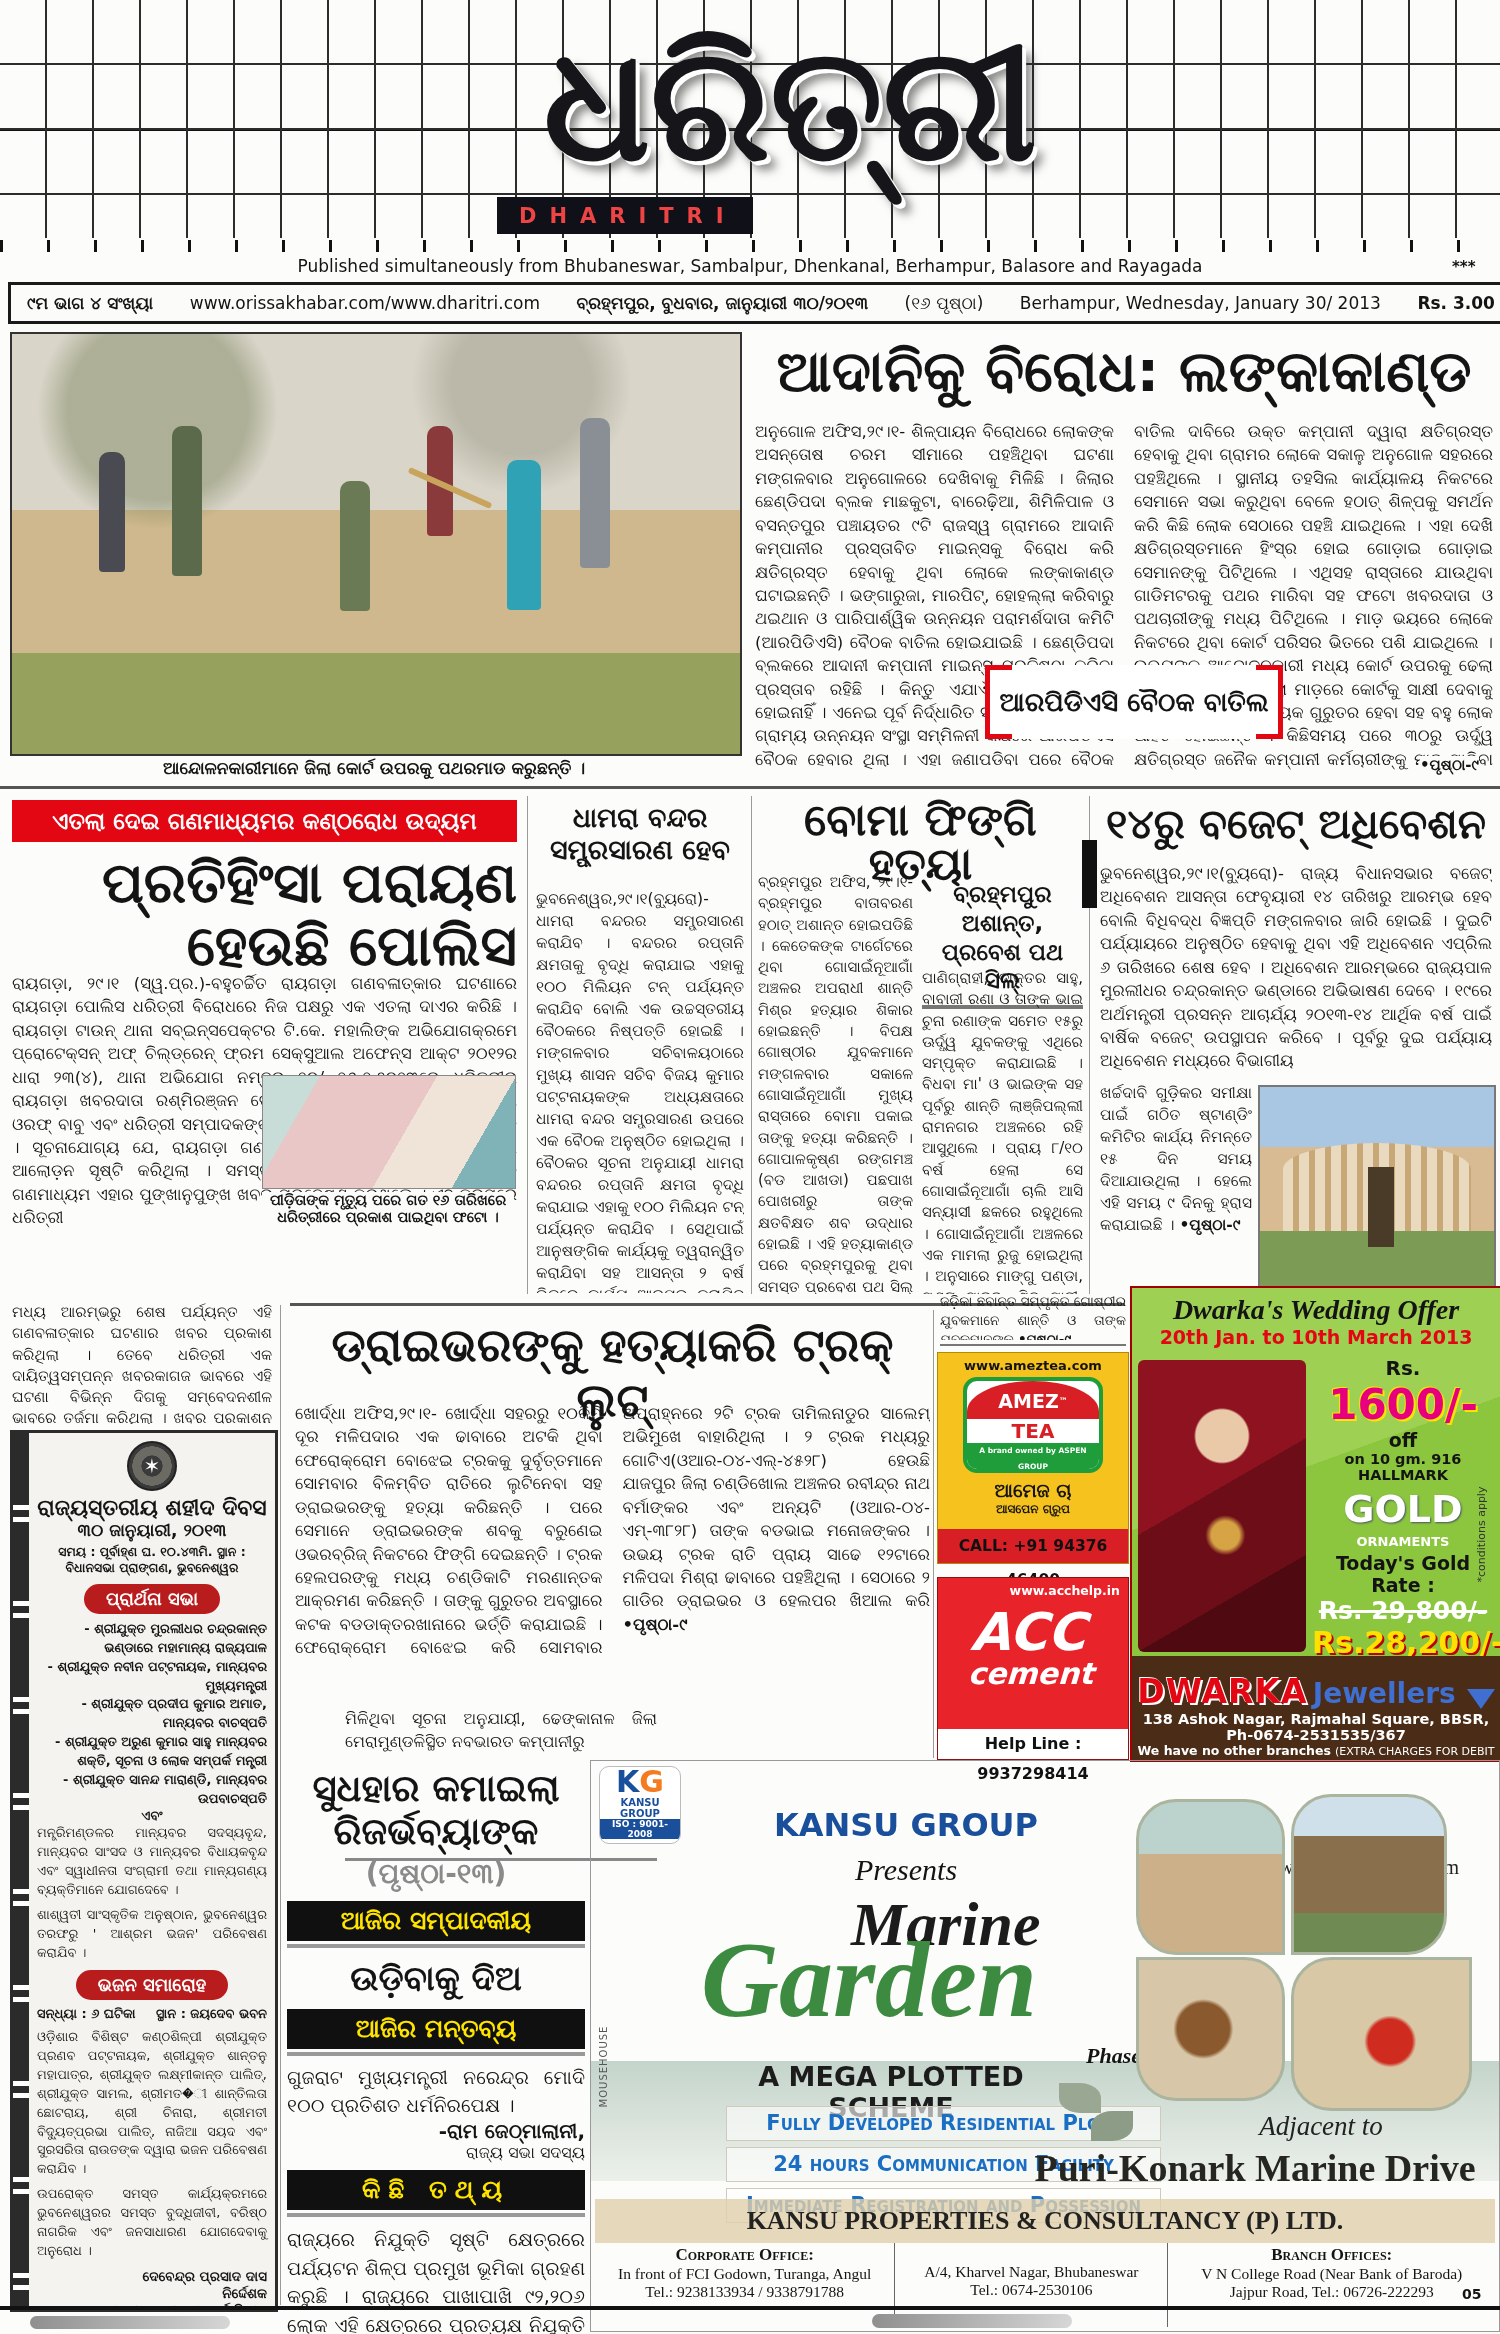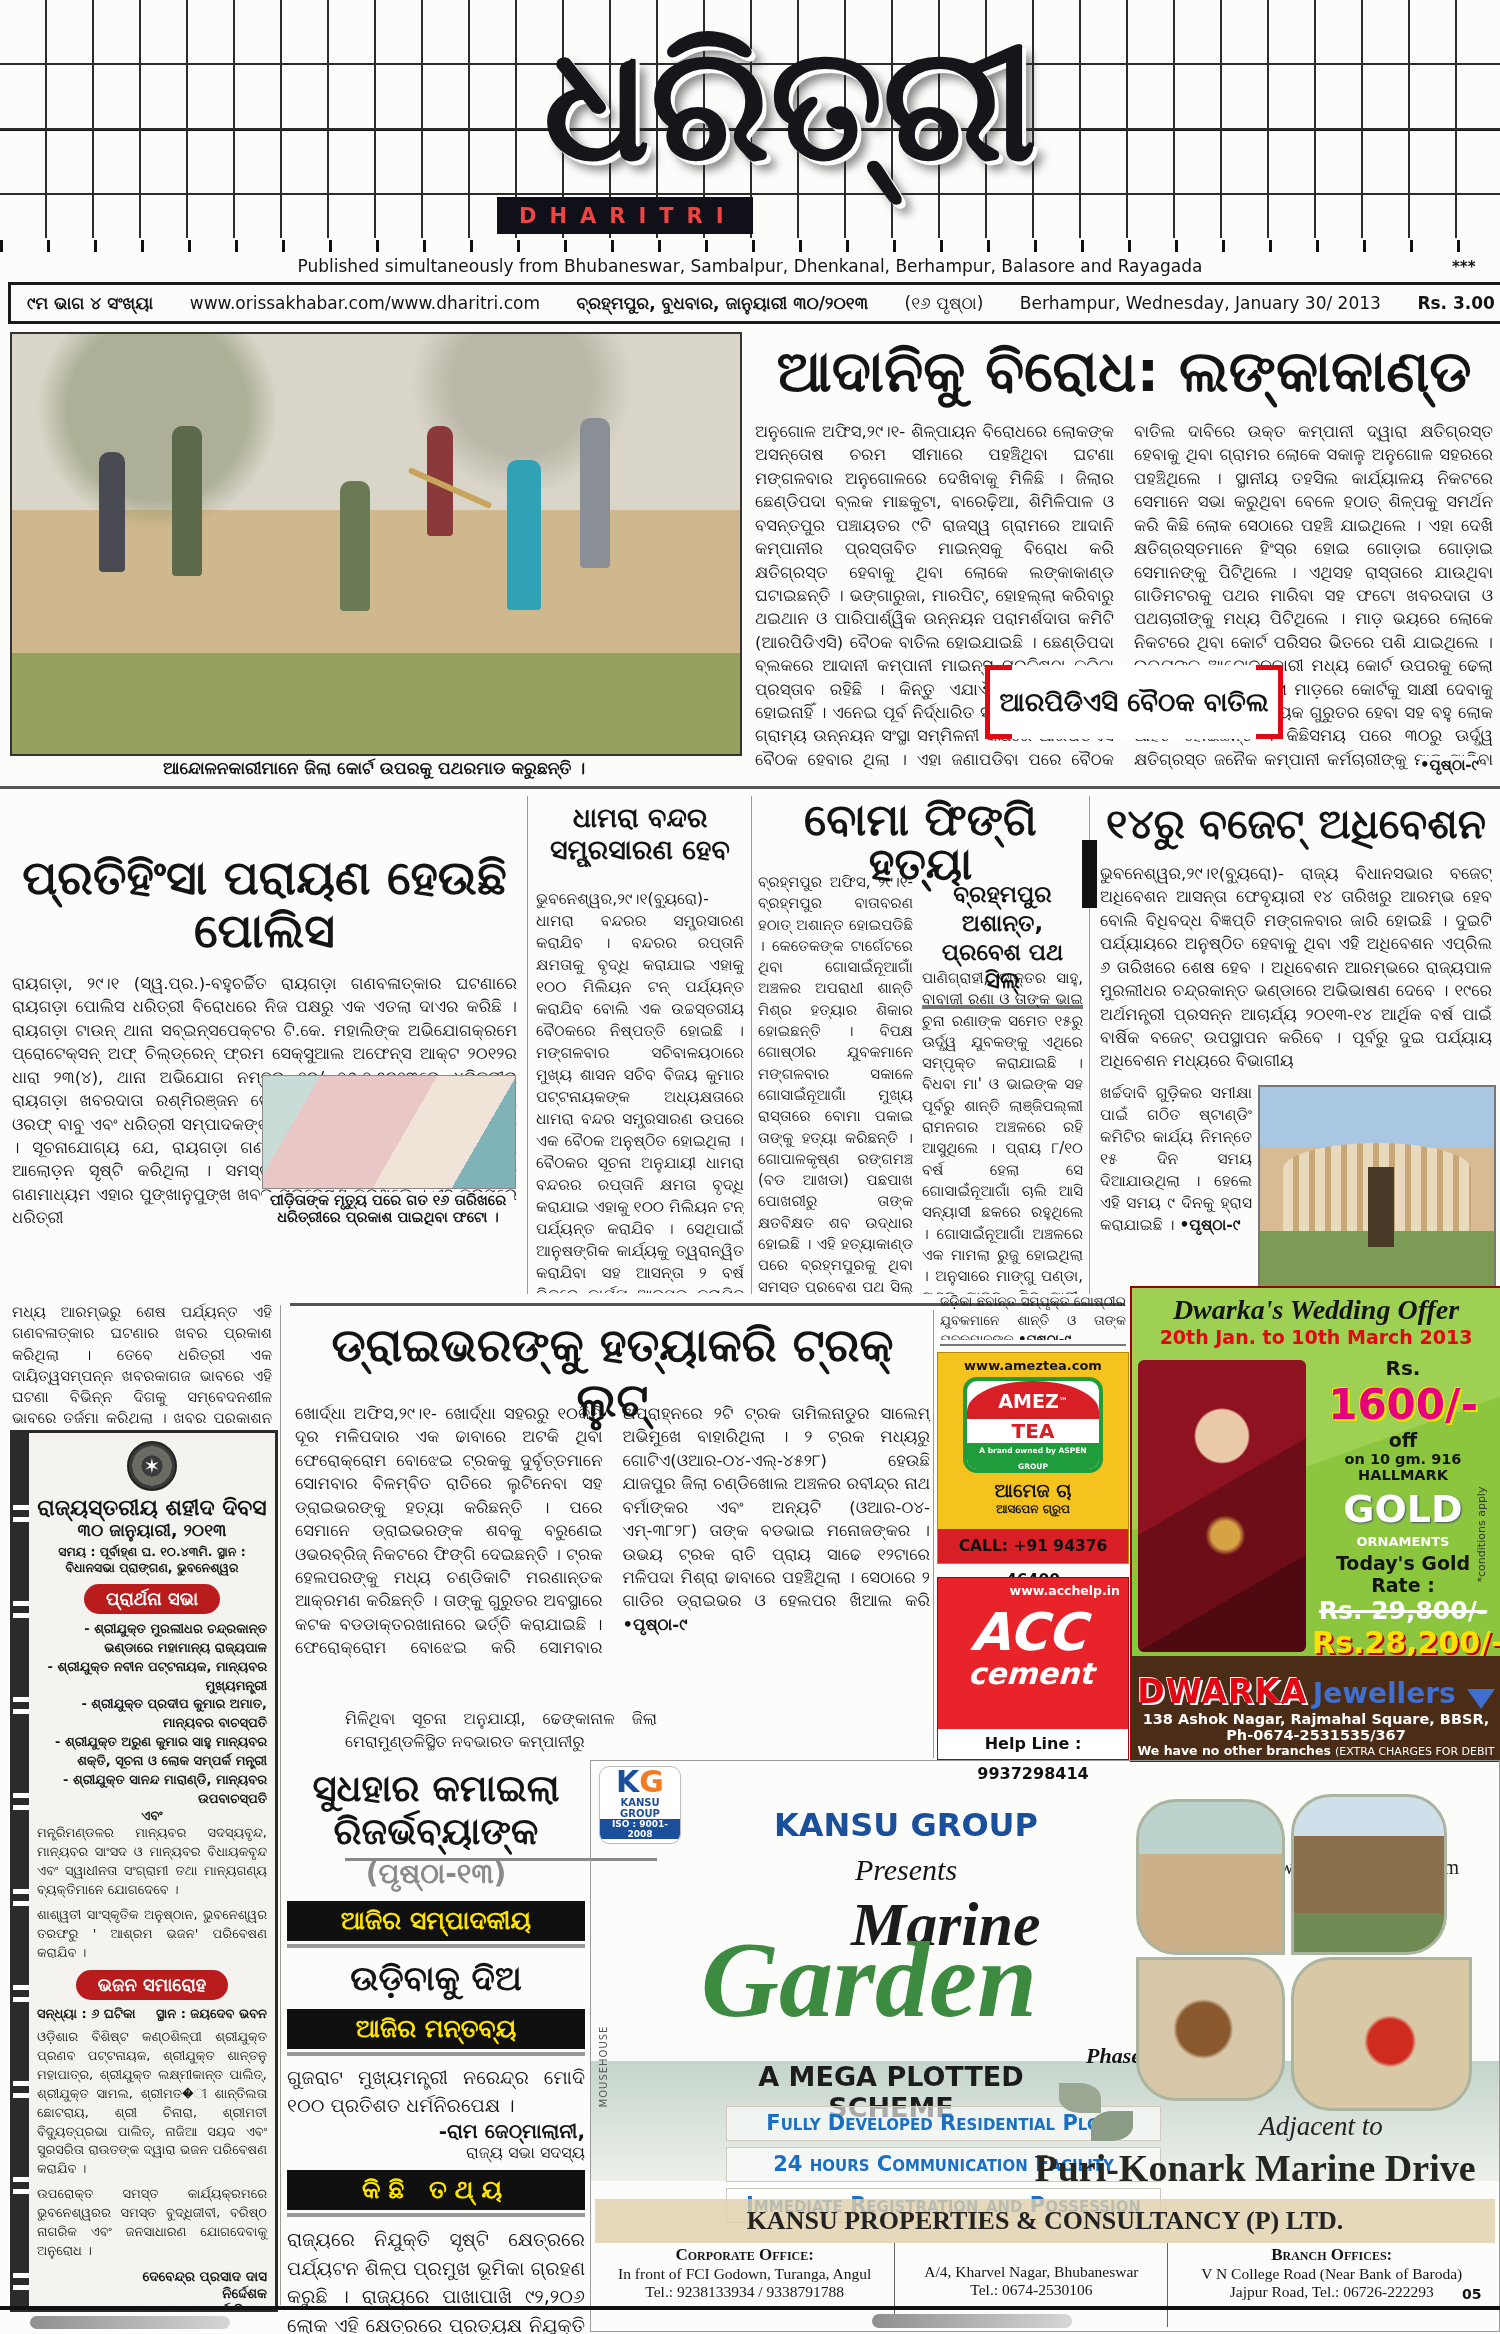--- a/index.html
+++ b/index.html
@@ -147,21 +147,22 @@
   </div>
   <div class="abs b page-ref" style="left:1420px;top:756px;font-size:15px;background:#fcfcfa;">•ପୃଷ୍ଠା-୯</div>
 
   <div class="abs rule" style="left:0;top:786px;width:1500px;height:3px;"></div>
 
   <div class="abs vrule" style="left:527px;top:796px;height:498px;"></div>
   <div class="abs vrule" style="left:751px;top:796px;height:498px;"></div>
   <div class="abs vrule" style="left:1089px;top:796px;height:498px;"></div>
   <div class="abs" style="left:1082px;top:840px;width:15px;height:68px;background:#111;"></div>
 
-  <div class="abs ctr b" style="left:12px;top:852px;width:505px;font-size:47px;line-height:1.12;">ପ୍ରତିହିଂସା ପରାୟଣ ହେଉଛି ପୋଲିସ</div>
+  <div class="abs kicker ctr" style="left:12px;top:800px;width:505px;height:42px;">ଏତଲା ଦେଇ ଗଣମାଧ୍ୟମର କଣ୍ଠରୋଧ ଉଦ୍ୟମ</div>
+  <div class="abs ctr b" style="left:12px;top:852px;width:505px;font-size:56px;line-height:1.12;text-align:right;">ପ୍ରତିହିଂସା ପରାୟଣ ହେଉଛି ପୋଲିସ</div>
   <div class="abs body-txt just" style="left:12px;top:972px;width:505px;height:322px;overflow:hidden;">
     <span>ରାୟଗଡ଼ା, ୨୯।୧ (ସ୍ୱ.ପ୍ର.)-ବହୁଚର୍ଚ୍ଚିତ ରାୟଗଡ଼ା ଗଣବଳାତ୍କାର ଘଟଣାରେ ରାୟଗଡ଼ା ପୋଲିସ ଧରିତ୍ରୀ ବିରୋଧରେ ନିଜ ପକ୍ଷରୁ ଏକ ଏତଲା ଦାଏର କରିଛି । ରାୟଗଡ଼ା ଟାଉନ୍ ଥାନା ସବ୍‌ଇନ୍ସପେକ୍ଟର ଟି.କେ. ମହାଲିଙ୍କ ଅଭିଯୋଗକ୍ରମେ ପ୍ରୋଟେକ୍ସନ୍ ଅଫ୍ ଚିଲ୍‌ଡ୍ରେନ୍ ଫ୍ରମ ସେକ୍ସୁଆଲ ଅଫେନ୍ସ ଆକ୍ଟ ୨୦୧୨ର ଧାରା ୨୩(୪), ଥାନା ଅଭିଯୋଗ ନମ୍ବର ୧୦/ ୧୬-୧-୨୦୧୩ରେ ଧରିତ୍ରୀର ରାୟଗଡ଼ା ଖବରଦାତା ରଶ୍ମିରଞ୍ଜନ ଦୋରା, ଫଟୋଗ୍ରାଫର ବିବେକ ଶତପଥୀ ଓରଫ୍ ବାବୁ ଏବଂ ଧରିତ୍ରୀ ସମ୍ପାଦକଙ୍କ ବିରୋଧରେ ପୋଲିସ ମାମଲା ରୁଜୁ କରିଛି । ସୂଚନାଯୋଗ୍ୟ ଯେ, ରାୟଗଡ଼ା ଗଣବଳାତ୍କାର ଘଟଣା ସମଗ୍ର ରାଜ୍ୟରେ ଆଲୋଡ଼ନ ସୃଷ୍ଟି କରିଥିଲା । ସମସ୍ତ ଛାପା ଗଣମାଧ୍ୟମ ଓ ବୈଦ୍ୟୁତିକ ଗଣମାଧ୍ୟମ ଏହାର ପୁଙ୍ଖାନୁପୁଙ୍ଖ ଖବର ପରିବେଷଣ କରିଥିଲେ । ଏହି କ୍ରମରେ ଧରିତ୍ରୀ</span>
   </div>
   <div class="abs photo-child" style="left:262px;top:1075px;width:252px;height:112px;"></div>
   <div class="abs ctr b" style="left:262px;top:1192px;width:252px;font-size:14.5px;background:#fcfcfa;">ପୀଡ଼ିତାଙ୍କ ମୃତ୍ୟୁ ପରେ ଗତ ୧୬ ତାରିଖରେ ଧରିତ୍ରୀରେ ପ୍ରକାଶ ପାଇଥିବା ଫଟୋ ।</div>
 
   <div class="abs ctr b" style="left:536px;top:802px;width:208px;font-size:27px;line-height:1.2;">ଧାମରା ବନ୍ଦର ସମ୍ପ୍ରସାରଣ ହେବ</div>
   <div class="abs body-txt just" style="left:536px;top:888px;width:208px;height:405px;overflow:hidden;font-size:15.5px;">ଭୁବନେଶ୍ୱର,୨୯।୧(ବ୍ୟୁରୋ)- ଧାମରା ବନ୍ଦରର ସମ୍ପ୍ରସାରଣ କରାଯିବ । ବନ୍ଦରର ରପ୍ତାନି କ୍ଷମତାକୁ ବୃଦ୍ଧି କରାଯାଇ ଏହାକୁ ୧୦୦ ମିଲିୟନ ଟନ୍ ପର୍ଯ୍ୟନ୍ତ କରାଯିବ ବୋଲି ଏକ ଉଚ୍ଚସ୍ତରୀୟ ବୈଠକରେ ନିଷ୍ପତ୍ତି ହୋଇଛି । ମଙ୍ଗଳବାର ସଚିବାଳୟଠାରେ ମୁଖ୍ୟ ଶାସନ ସଚିବ ବିଜୟ କୁମାର ପଟ୍ଟନାୟକଙ୍କ ଅଧ୍ୟକ୍ଷତାରେ ଧାମରା ବନ୍ଦର ସମ୍ପ୍ରସାରଣ ଉପରେ ଏକ ବୈଠକ ଅନୁଷ୍ଠିତ ହୋଇଥିଲା । ବୈଠକର ସୂଚନା ଅନୁଯାୟୀ ଧାମରା ବନ୍ଦରର ରପ୍ତାନି କ୍ଷମତା ବୃଦ୍ଧି କରାଯାଇ ଏହାକୁ ୧୦୦ ମିଲିୟନ ଟନ୍ ପର୍ଯ୍ୟନ୍ତ କରାଯିବ । ସେଥିପାଇଁ ଆନୁଷଙ୍ଗିକ କାର୍ଯ୍ୟକୁ ତ୍ୱରାନ୍ୱିତ କରାଯିବା ସହ ଆସନ୍ତା ୨ ବର୍ଷ ଭିତରେ କାର୍ଯ୍ୟ ଆରମ୍ଭ କରାଯିବ ଓ ସମ୍ପ୍ରସାରଣ କାର୍ଯ୍ୟ ୫ ବର୍ଷ ମଧ୍ୟରେ ଶେଷ କରିବାକୁ ବୈଠକରେ ଆଲୋଚନା ହୋଇଛି । ଏହି ବୈଠକରେ ଧାମରା ବନ୍ଦରର ଅଧ୍ୟକ୍ଷ ସନ୍ତୋଷ ମହାପାତ୍ର ଓ ଅନ୍ୟାନ୍ୟ ଅଧିକାରୀମାନେ ଉପସ୍ଥିତ ଥିଲେ ।</div>
 
   <div class="abs ctr b" style="left:758px;top:798px;width:325px;font-size:44px;line-height:1;">ବୋମା ଫିଙ୍ଗି ହତ୍ୟା</div>

